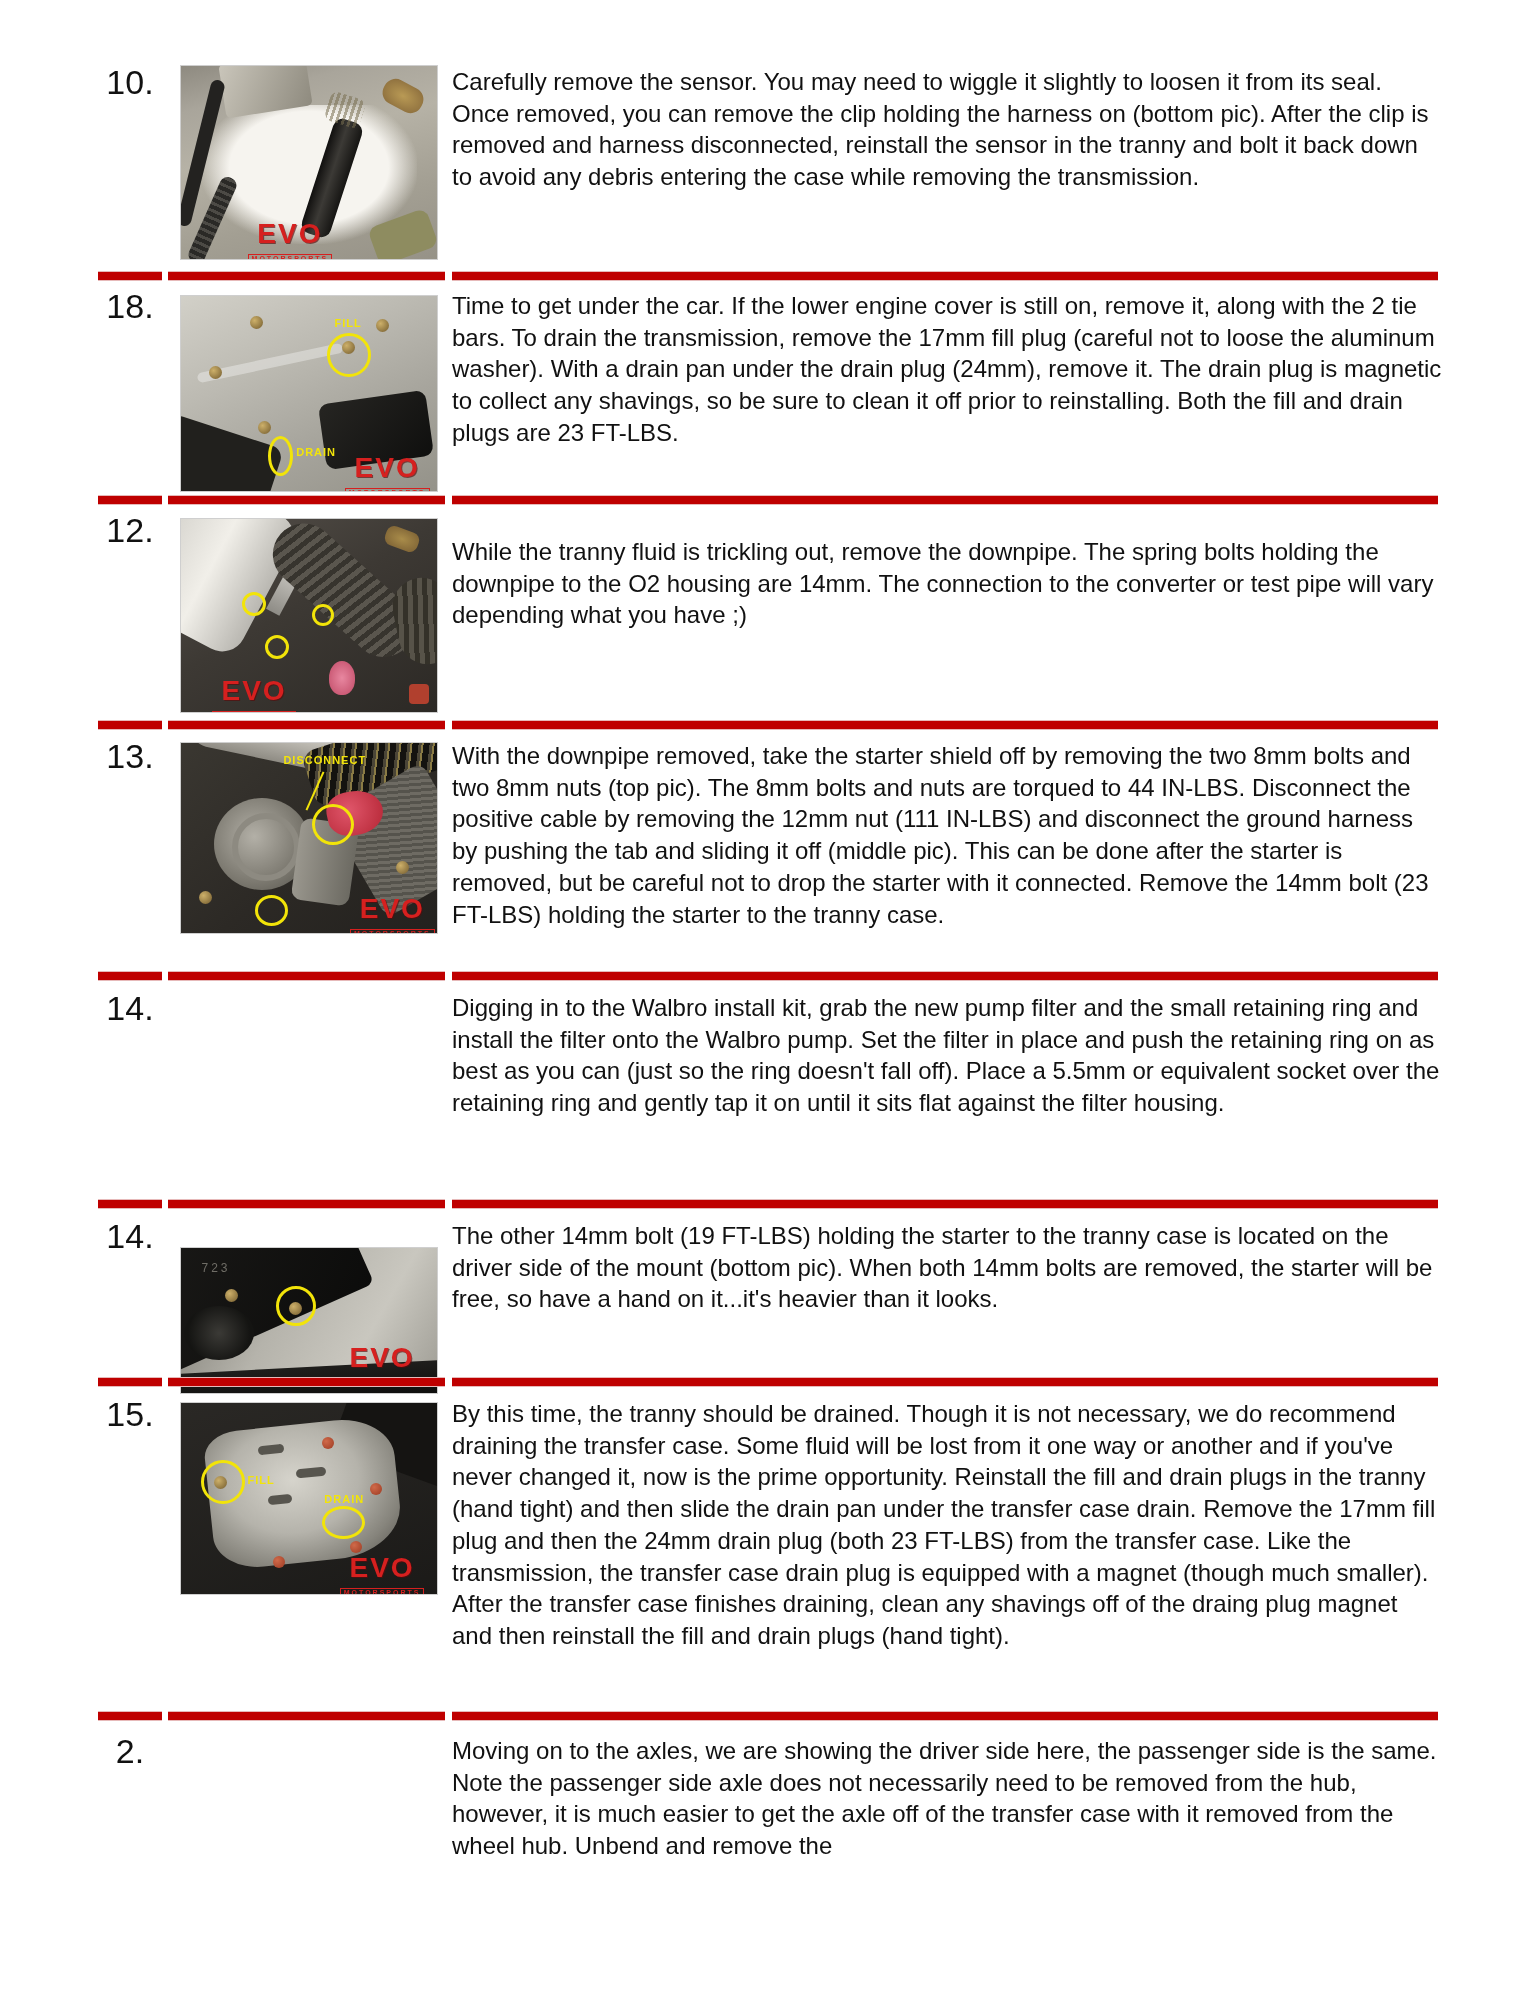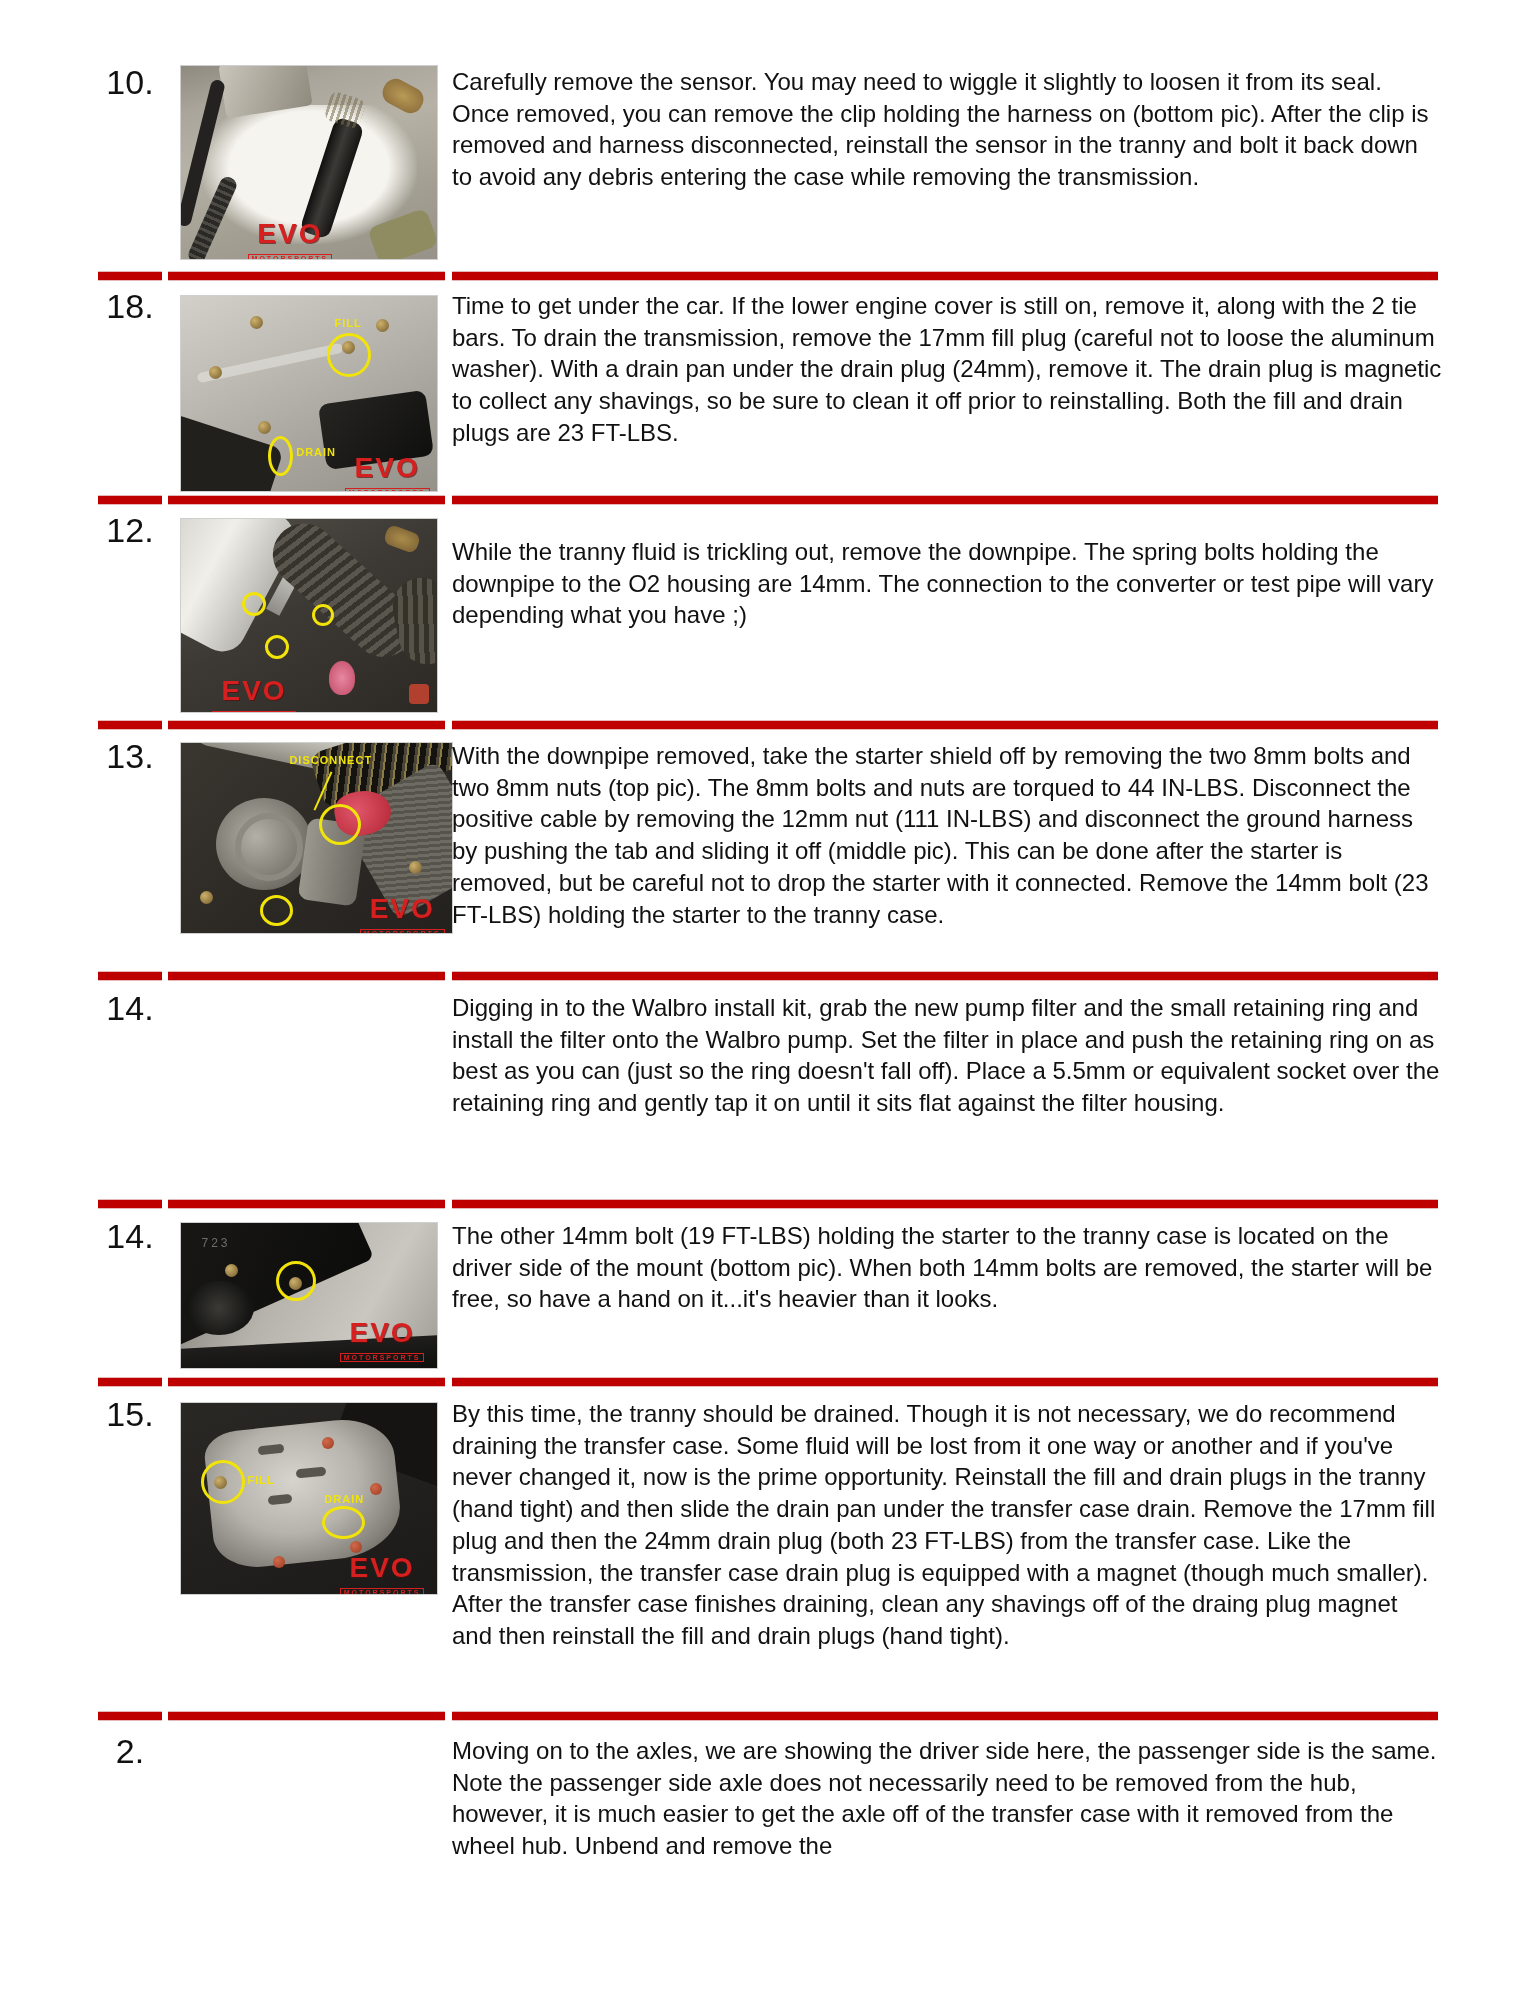--- a/index.html
+++ b/index.html
@@ -76,37 +76,37 @@
       background:repeating-linear-gradient(100deg,#5a564e 0 5px,#37342e 5px 10px);}
   .v-downpipe .hose2{right:-12%;top:38%;width:34%;height:58px;border-radius:29px;transform:rotate(78deg);
       background:repeating-linear-gradient(10deg,#575349 0 5px,#343129 5px 10px);}
   .v-downpipe .brass2{right:7%;top:5%;width:34px;height:20px;border-radius:8px;transform:rotate(20deg);
       background:radial-gradient(#a98c4a,#7a5f33);}
   .v-downpipe .pink{left:58%;bottom:9%;width:26px;height:34px;border-radius:50% 50% 45% 45%;
       background:radial-gradient(#e887a0,#c04a66);}
   .v-downpipe .redbit{right:3%;bottom:4%;width:20px;height:20px;border-radius:4px;background:#b1402e;}
   .v-downpipe .evo{left:12%;top:82%;}
   
-  .v-starter{background:linear-gradient(140deg,#3a3731 0%,#2c2925 55%,#23211e 100%);padding-left:15px;}
+  .v-starter{background:linear-gradient(140deg,#3a3731 0%,#2c2925 55%,#23211e 100%);}
   .v-starter .pipe-top{left:4%;top:-9%;width:62%;height:34px;border-radius:17px;transform:rotate(12deg);
       background:linear-gradient(#cfccc4,#8f8c84);}
   .v-starter .spring{right:-5%;top:-7%;width:56%;height:58px;border-radius:14px;transform:rotate(-18deg);
       background:repeating-linear-gradient(115deg,#141310 0 6px,#4a4537 6px 9px,#8a7b45 9px 11px);}
   .v-starter .fabric{right:-8%;top:20%;width:42%;height:62%;border-radius:12px;transform:rotate(-30deg);
       background:repeating-linear-gradient(25deg,#6e6b63 0 3px,#55534c 3px 6px);}
   .v-starter .cyl1{left:13%;top:29%;width:96px;height:92px;border-radius:50%;
       background:radial-gradient(circle at 42% 42%,#b3b0a7,#7b786f 60%,#504e47);}
   .v-starter .cyl1b{left:20%;top:37%;width:56px;height:56px;border:6px solid #8d8a81;border-radius:50%;}
   .v-starter .sol{left:45%;top:41%;width:58px;height:82px;border-radius:10px;transform:rotate(8deg);
       background:linear-gradient(90deg,#9a978e,#6c6a62);}
   .v-starter .boot{left:57%;top:25%;width:56px;height:44px;border-radius:40% 55% 50% 45%;transform:rotate(-12deg);
       background:radial-gradient(circle at 40% 40%,#e0566a,#b32433);}
   .v-starter .evo{left:66%;top:80%;}
   
-  .v-mount{background:linear-gradient(120deg,#76746c 0%,#b5b3ab 40%,#c9c7bf 70%,#9d9b93 100%);}
+  .v-mount{background:linear-gradient(120deg,#76746c 0%,#b5b3ab 40%,#c9c7bf 70%,#9d9b93 100%);margin-top:25px;}
   .v-mount .bracket-dark{left:-20%;top:-38%;width:88%;height:98%;border-radius:8px;transform:rotate(-24deg);
       background:linear-gradient(135deg,#1c1b19,#0c0c0b);}
   .v-mount .bushing{left:1%;top:40%;width:70px;height:54px;border-radius:50%;
       background:radial-gradient(circle at 50% 50%,#3b3a36,#141412 70%);}
   .v-mount .bar-bottom{left:-2%;bottom:-8px;width:104%;height:34px;transform:rotate(-3deg);
       background:linear-gradient(#1f1e1c,#0e0e0d);}
   .v-mount .stamp{position:absolute;left:8%;top:9%;font-size:12px;letter-spacing:3px;color:#6f6d66;}
   .v-mount .evo{left:62%;top:66%;}
   
   .v-transfer{background:linear-gradient(160deg,#2a2825 0%,#1b1a18 100%);}

